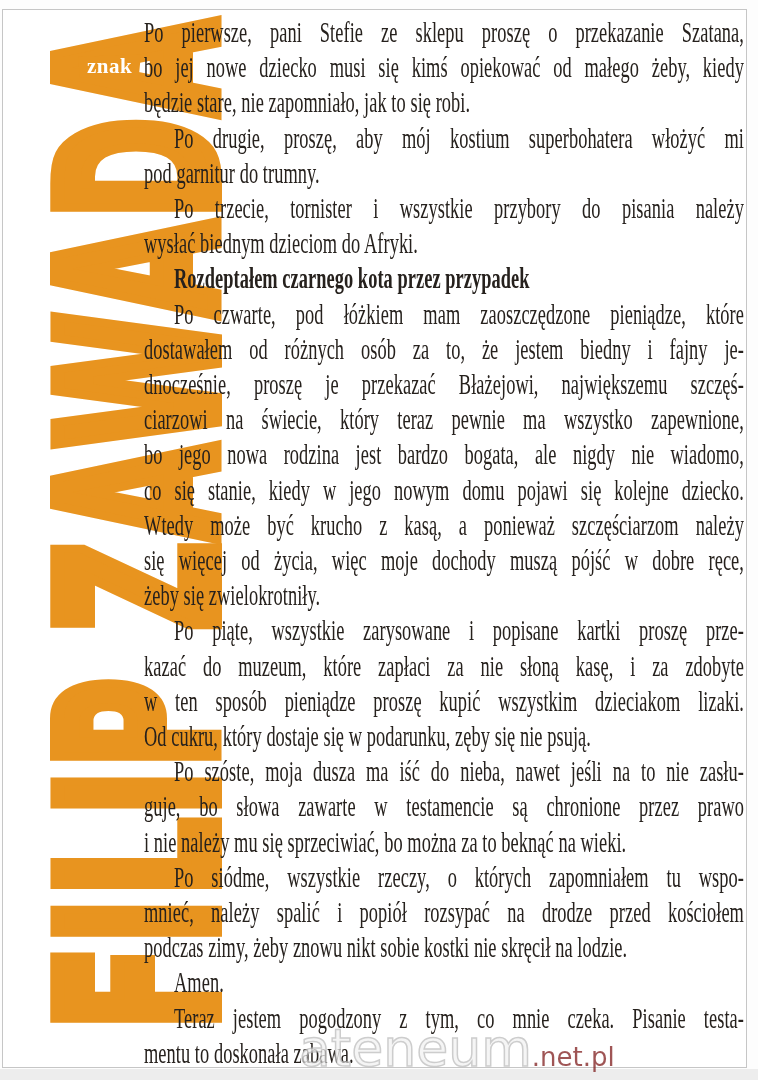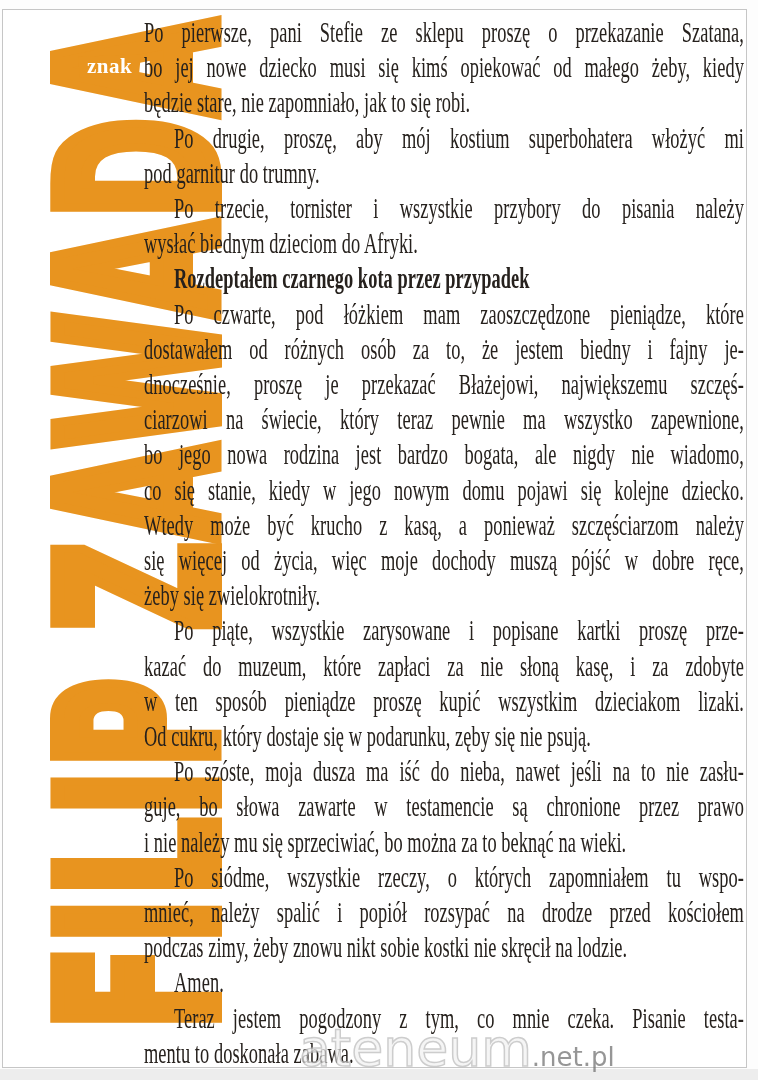--- a/index.html
+++ b/index.html
@@ -44,21 +44,21 @@
   .line{ white-space:nowrap; }
   .line.just{ white-space:normal; text-align:justify; text-align-last:justify; text-justify:inter-word; }
   .line.indent{ padding-left:49px; }
   .line.bold{ font-weight:bold; }
   
   .watermark{ position:absolute; left:299px; top:1022px; z-index:4; font-family:"DejaVu Sans",sans-serif; opacity:0.75; }
   .wm-main{
     font-size:52px; line-height:1; color:#f2f2f2;
     -webkit-text-stroke:1.5px #bdbdbd; letter-spacing:0px;
   }
-  .wm-suffix{ font-size:26px; line-height:1; color:#737373; }
+  .wm-suffix{ font-size:26px; line-height:1; color:#7f1d1d; }
 </style>
 </head>
 <body>
 
 <div class="page">
   <div class="frame"></div>
 
   <div class="author">
     <span class="author-inner">FILIP ZAWADA</span>
   </div>

